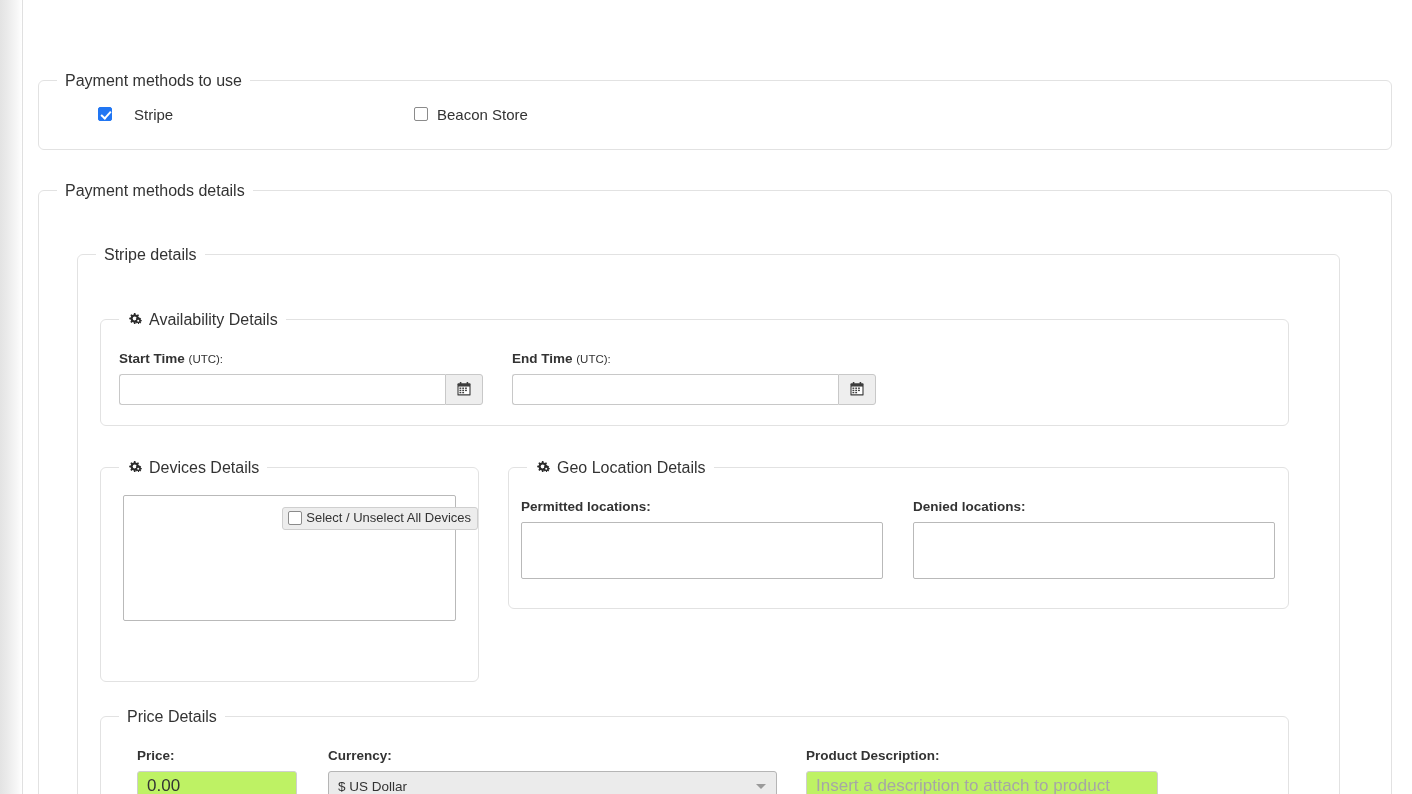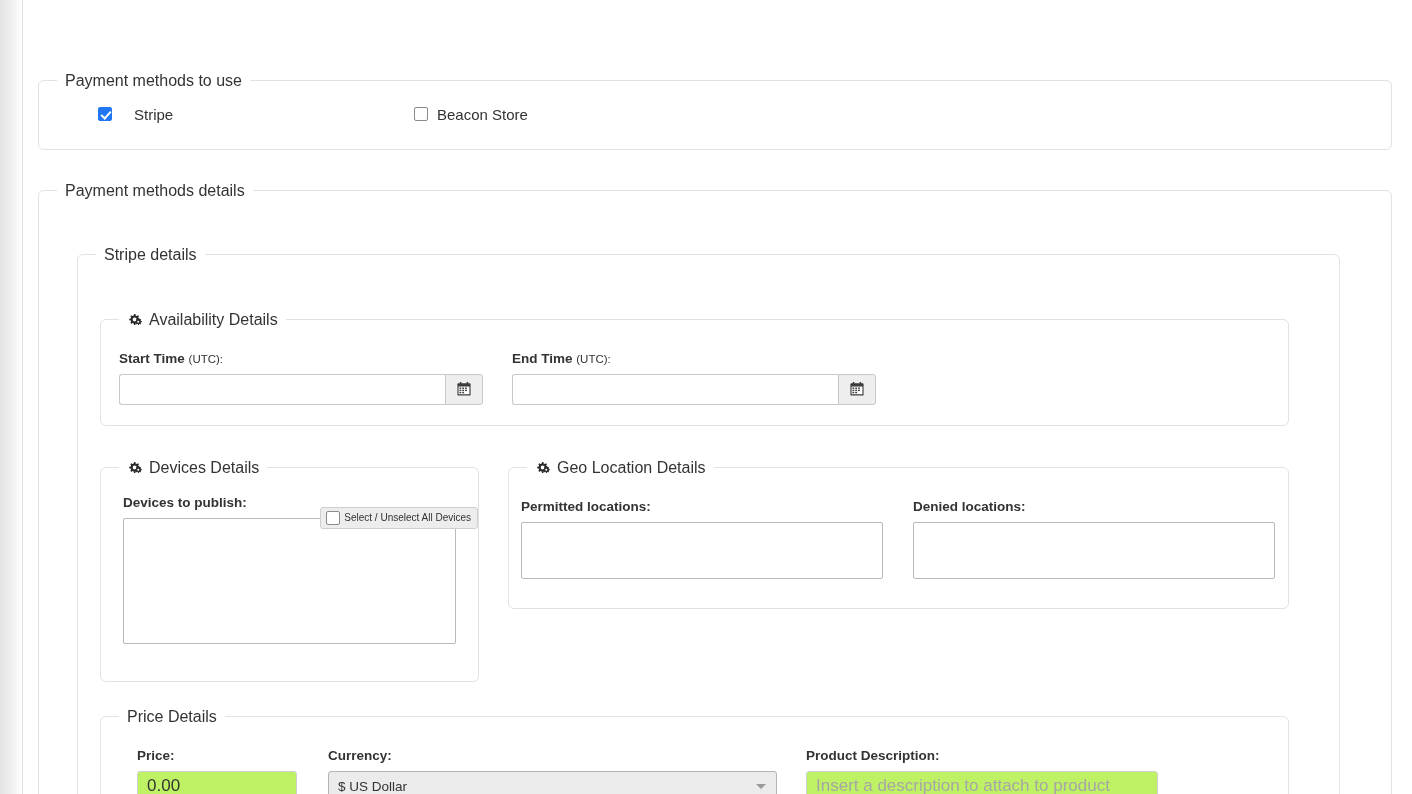--- a/index.html
+++ b/index.html
@@ -44,21 +44,20 @@
   legend {
     padding: 0 8px;
     margin-left: 18px;
     font-size: 16px;
     font-weight: 400;
     color: #333333;
     line-height: 1.1;
   }
   legend.with-icon {
     display: flex;
-    align-items: center;
     gap: 5px;
   }
   .cogs-icon {
     display: inline-block;
     width: 17px;
     height: 16px;
     position: relative;
     top: 1px;
   }
   .cogs-icon svg { display: block; }
@@ -201,21 +200,21 @@
     position: absolute;
     right: 0;
     top: 30px;
     display: inline-flex;
     align-items: center;
     gap: 4px;
     background: #ededed;
     border: 1px solid #cfcfcf;
     border-radius: 3px;
     padding: 3px 6px 3px 5px;
-    font-size: 10px;
+    font-size: 13px;
     color: #333;
     cursor: pointer;
     font-family: "Liberation Sans", sans-serif;
     line-height: 1.15;
   }
   .listbox {
     width: 333px;
     height: 126px;
     box-sizing: border-box;
     border: 1px solid #b9b9b9;
@@ -437,21 +436,20 @@
                   <circle cx="9.05" cy="7.25" r="2.35" fill="#ffffff"></circle>
                   <path d="M15.6 10.6 L16.7 10.6 L16.9 11.7 L17.8 12.1 L18.7 11.4 L19.5 12.2 L18.8 13.1 L19.2 14.0 L20.3 14.2 L20.3 15.3 L19.2 15.5 L18.8 16.4 L19.5 17.3 L18.7 18.1 L17.8 17.4 L16.9 17.8 L16.7 18.9 L15.6 18.9 L15.4 17.8 L14.5 17.4 L13.6 18.1 L12.8 17.3 L13.5 16.4 L13.1 15.5 L12.0 15.3 L12.0 14.2 L13.1 14.0 L13.5 13.1 L12.8 12.2 L13.6 11.4 L14.5 12.1 L15.4 11.7 Z" transform="translate(-1.8,-4.2) scale(0.95)"></path>
                   <circle cx="13.2" cy="10.0" r="1.2" fill="#ffffff"></circle>
                 </g>
               </svg>
             </span>
             <span>Devices Details</span>
           </legend>
 
           <div class="dev-inner">
-            <div class="field-label dev-label">Devices to publish:</div>
 
             <div class="sel-all-btn">
               <span class="cbox"></span>
               <span>Select / Unselect All Devices</span>
             </div>
 
             <div class="listbox"></div>
           </div>
         </fieldset>
 

